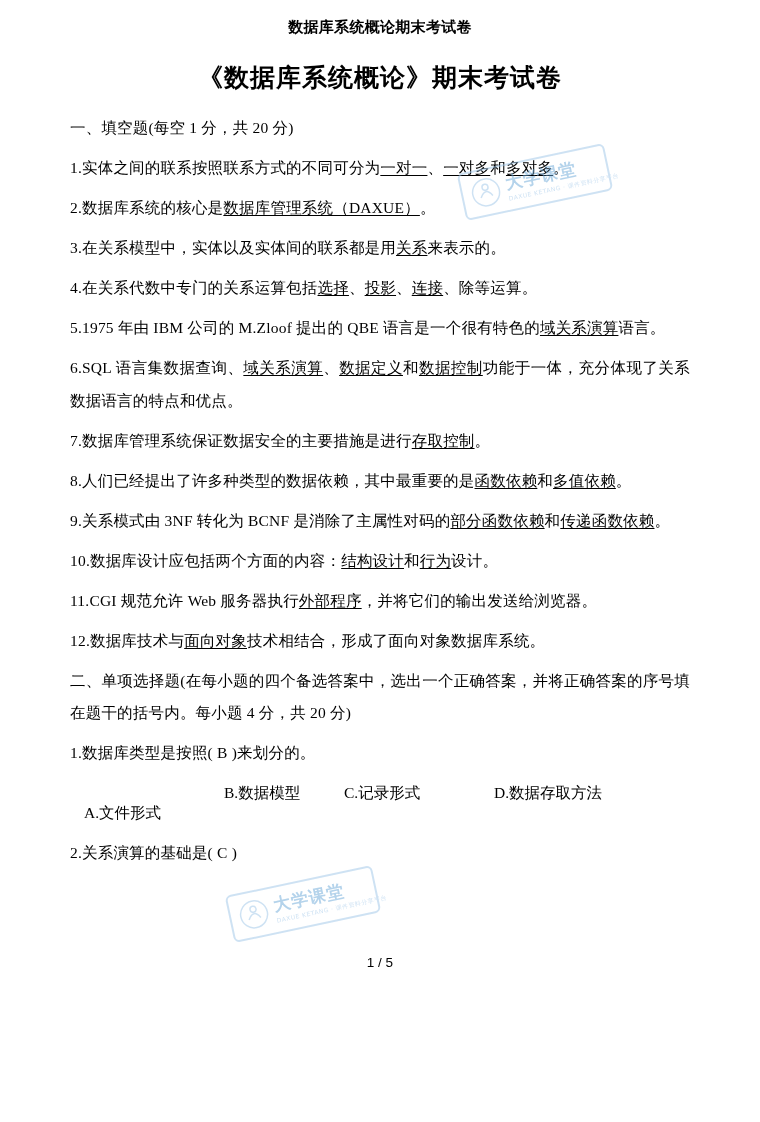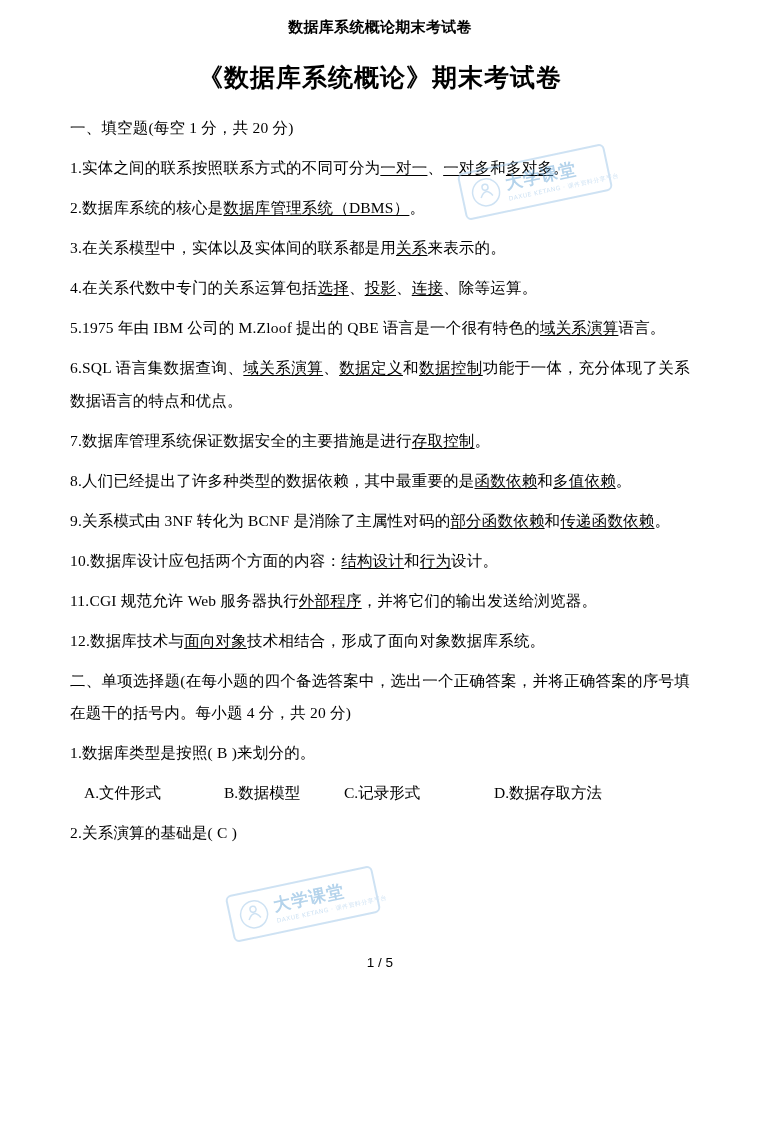--- a/index.html
+++ b/index.html
@@ -50,21 +50,21 @@
   .u {
     text-decoration: underline;
     text-underline-offset: 2px;
   }
   .choices {
     font-size: 15.5px;
     line-height: 2.07;
     padding-left: 22px;
     display: flex;
   }
-  .choices span.c1 { width: 140px; display: inline-block; }
+  .choices span.c1 { width: 140px; display: inline-block; margin-top: 20px; }
   .choices span.c2 { width: 120px; display: inline-block; }
   .choices span.c3 { width: 150px; display: inline-block; }
   .choices span.c4 { display: inline-block; }
   .footer {
     position: absolute;
     bottom: 152px;
     left: 0;
     width: 100%;
     text-align: center;
     font-size: 13.5px;
@@ -117,21 +117,21 @@
 <div class="page">
 
   <div class="header">数据库系统概论期末考试卷</div>
 
   <div class="doc-title">《数据库系统概论》期末考试卷</div>
 
   <p class="para">一、填空题(每空 1 分，共 20 分)</p>
 
   <p class="para">1.实体之间的联系按照联系方式的不同可分为<span class="u">一对一</span>、<span class="u">一对多</span>和<span class="u">多对多</span>。</p>
 
-  <p class="para">2.数据库系统的核心是<span class="u">数据库管理系统（DBMS）</span>。</p>
+  <p class="para">2.数据库系统的核心是<span class="u">数据库管理系统（DAXUE）</span>。</p>
 
   <p class="para">3.在关系模型中，实体以及实体间的联系都是用<span class="u">关系</span>来表示的。</p>
 
   <p class="para">4.在关系代数中专门的关系运算包括<span class="u">选择</span>、<span class="u">投影</span>、<span class="u">连接</span>、除等运算。</p>
 
   <p class="para">5.1975 年由 IBM 公司的 M.Zloof 提出的 QBE 语言是一个很有特色的<span class="u">域关系演算</span>语言。</p>
 
   <p class="para">6.SQL 语言集数据查询、<span class="u">域关系演算</span>、<span class="u">数据定义</span>和<span class="u">数据控制</span>功能于一体，充分体现了关系数据语言的特点和优点。</p>
 
   <p class="para">7.数据库管理系统保证数据安全的主要措施是进行<span class="u">存取控制</span>。</p>

